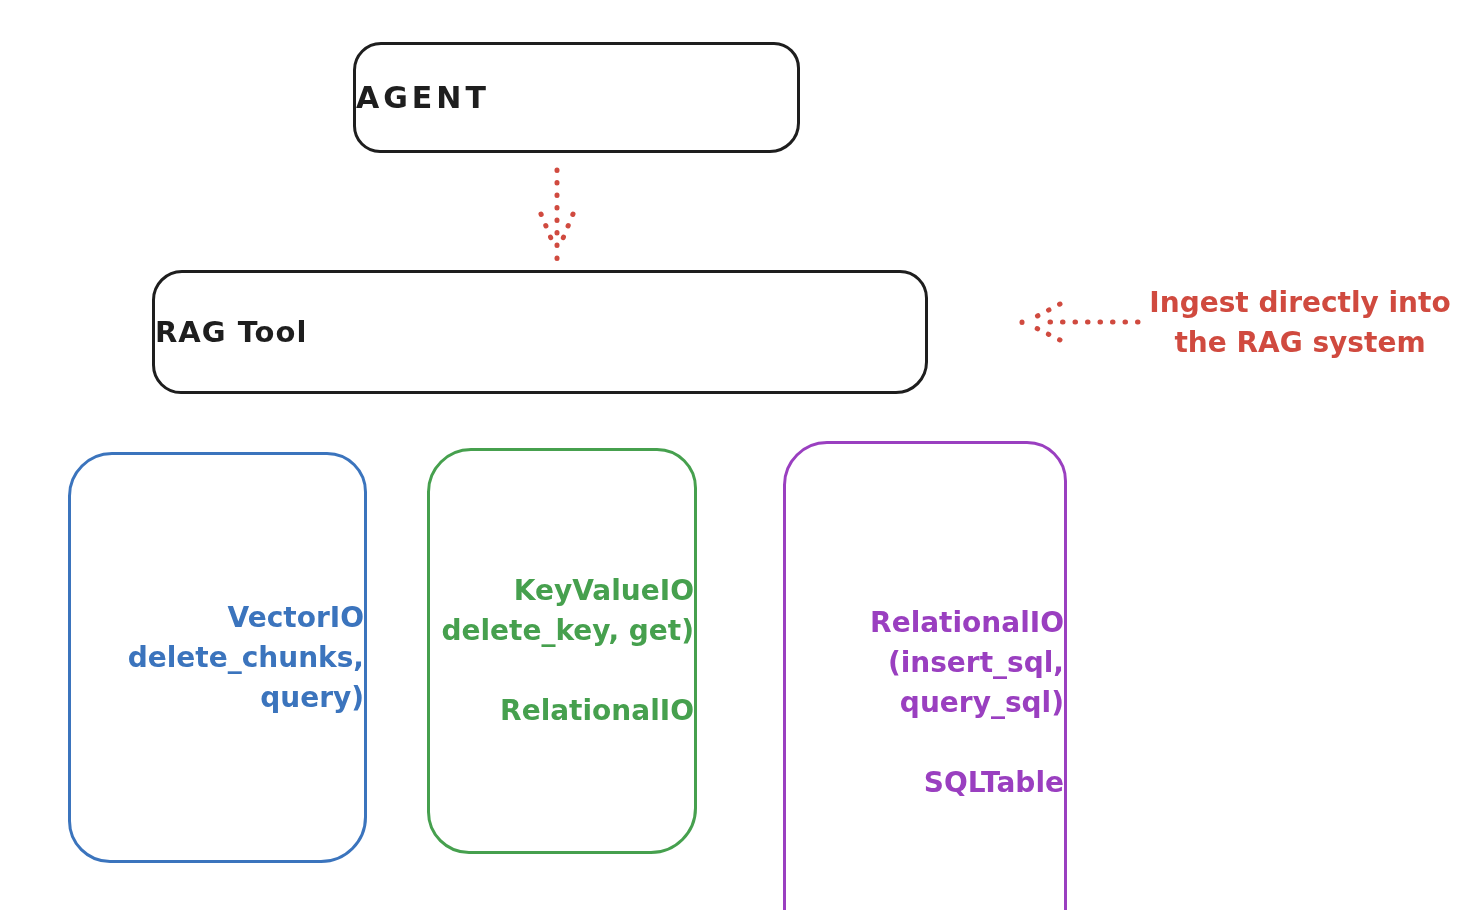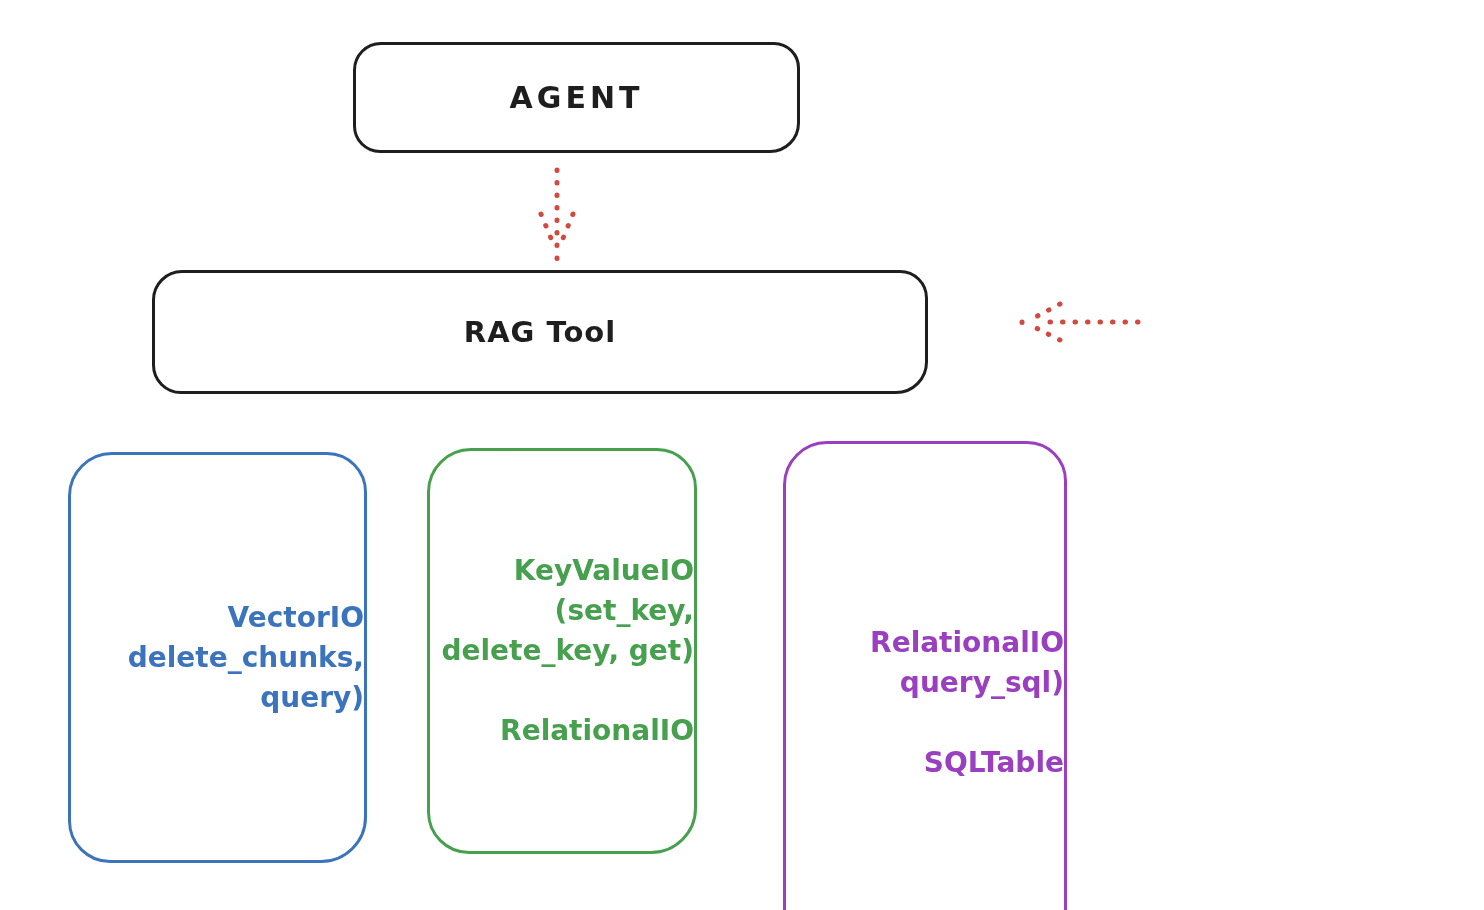--- a/index.html
+++ b/index.html
@@ -16,21 +16,20 @@
     overflow: hidden;
   }
   
   .sketch-box {
     position: absolute;
     border: 3px solid #1e1e1e;
     border-radius: 28px 26px 30px 27px;
     background: #ffffff;
     display: flex;
     align-items: center;
-    justify-content: center;
     box-sizing: border-box;
   }
   .box-label {
     color: #1e1e1e;
     font-size: 29px;
     font-weight: 600;
     letter-spacing: 1px;
   }
   .agent-box {
     left: 353px; top: 42px;
@@ -122,33 +121,37 @@
     </g>
 
     <g>
       <path d="M1138 322 L1040 322"></path>
       <path d="M1060 304 L1028 321"></path>
       <path d="M1060 340 L1028 324"></path>
       <path d="M1022 322 L1022 322.4"></path>
     </g>
   </svg>
 
+  <div class="annotation-text">
+    <span class="line">Ingest directly into</span>
+    <span class="line">the RAG system</span>
+  </div>
 
   <div class="io-box vector-box">
     <span class="line">VectorIO</span>
     <span class="line">delete_chunks,</span>
     <span class="line">query)</span>
   </div>
 
   <div class="io-box keyvalue-box">
     <span class="line">KeyValueIO</span>
-    <span class="line">(set_key,</span>
     <span class="line">delete_key, get)</span>
     <span class="index-label">RelationalIO</span>
   </div>
 
   <div class="io-box relational-box">
     <span class="line">RelationalIO</span>
+    <span class="line">(insert_sql,</span>
     <span class="line">query_sql)</span>
     <span class="index-label">SQLTable</span>
   </div>
 
 </div>
 
 </body></html>

